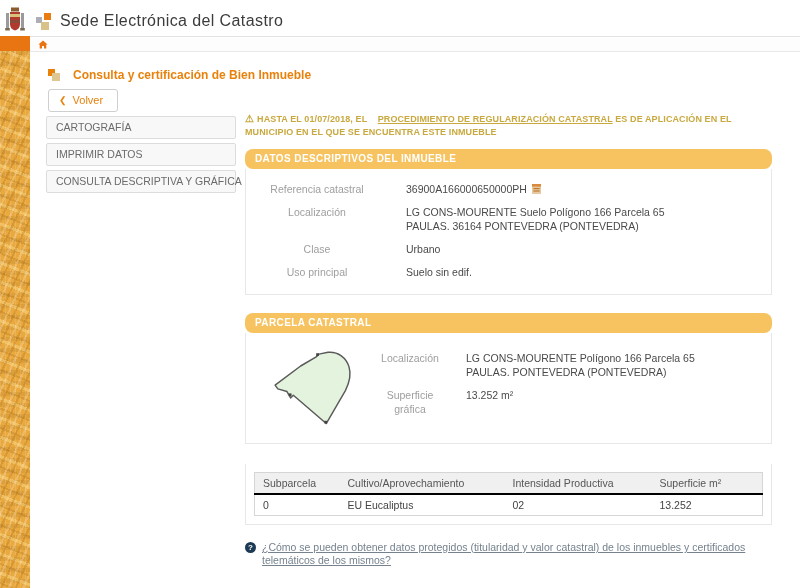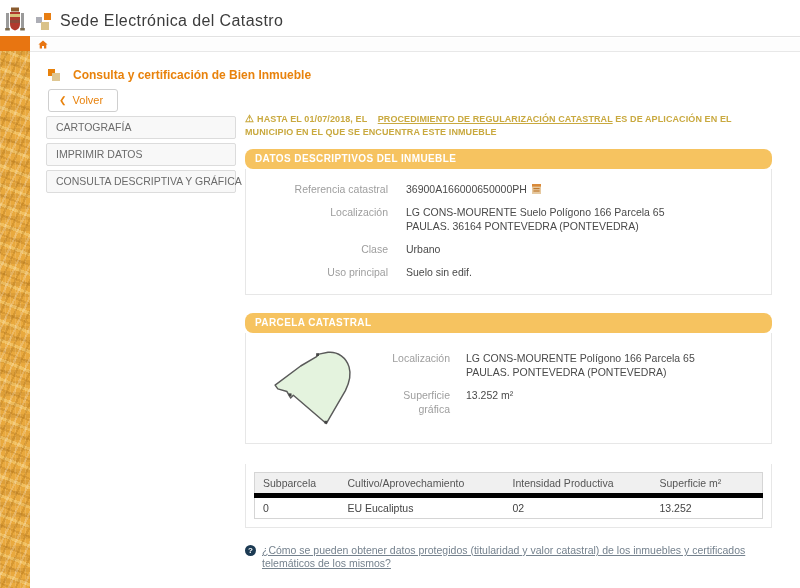--- a/index.html
+++ b/index.html
@@ -51,32 +51,32 @@
   .warning { font-size:9px; font-weight:bold; color:#C9A93F; line-height:13px; margin-bottom:10px; letter-spacing:.1px; }
   .warning .wicon { font-size:10px; margin-right:3px; }
   .warning a { color:#C9A93F; text-decoration:underline; cursor:pointer;padding-left:8px; }
 
   .panel { margin-bottom:18px; }
   .panel-header { height:20px; background:#F6C360; color:#fff; font-size:10px; font-weight:bold; letter-spacing:.4px; line-height:20px; padding:0 10px;border-radius:8px; }
   .panel-body { border:1px solid #E7E7E7; border-top:none; background:#fff; }
 
   .fields { padding:13px 0 6px 0; }
   .frow { display:flex; margin-bottom:9px; }
-  .flabel { width:160px; text-align:right; padding-right:18px; color:#9E9E9E; font-size:10.5px; line-height:14px; flex:none; }
+  .flabel { width:160px; text-align:center; padding-right:18px; color:#9E9E9E; font-size:10.5px; line-height:14px; flex:none; }
   .fvalue { color:#4A4A4A; font-size:10.5px; line-height:14px; }
   .refcat-wrap { display:flex; align-items:center; gap:5px; }
 
   .p2-body { display:flex; padding:8px 0 10px 0; min-height:96px; }
   .parcel-graphic { width:104px; margin:4px 0 0 20px; flex:none; }
   .p2-fields { padding-top:8px; }
   .p2-fields .flabel { width:96px; padding-right:16px; }
 
   .cultivo-body { padding:8px; }
   table.cultivo { width:100%; border-collapse:collapse; table-layout:fixed; border:1px solid #D5D5D5; font-size:10.5px; }
-  table.cultivo th { background:#F0F0F0; color:#555; font-weight:normal; text-align:left; padding:4px 8px; border-bottom:5px solid #000000; }
+  table.cultivo th { background:#F0F0F0; color:#555; font-weight:normal; text-align:left; padding:4px 8px; border-bottom:2px solid #000000; }
   table.cultivo td { color:#444; padding:4px 8px; background:#fff; }
   .col-1{width:85px;} .col-2{width:165px;} .col-3{width:147px;} .col-4{width:auto;}
 
   .footer-link-row { display:flex; align-items:flex-start; gap:6px; margin-top:16px; }
   .q-icon { width:11px; height:11px; border-radius:50%; background:#1C3A53; color:#fff; font-size:8px; font-weight:bold; line-height:11px; text-align:center; flex:none; margin-top:1px; }
   .footer-link { color:#75828E; font-size:10.5px; text-decoration:underline; cursor:pointer; line-height:13px; }
 
   .home-svg, .refcat-svg { display:block; }
 </style>
 </head>

